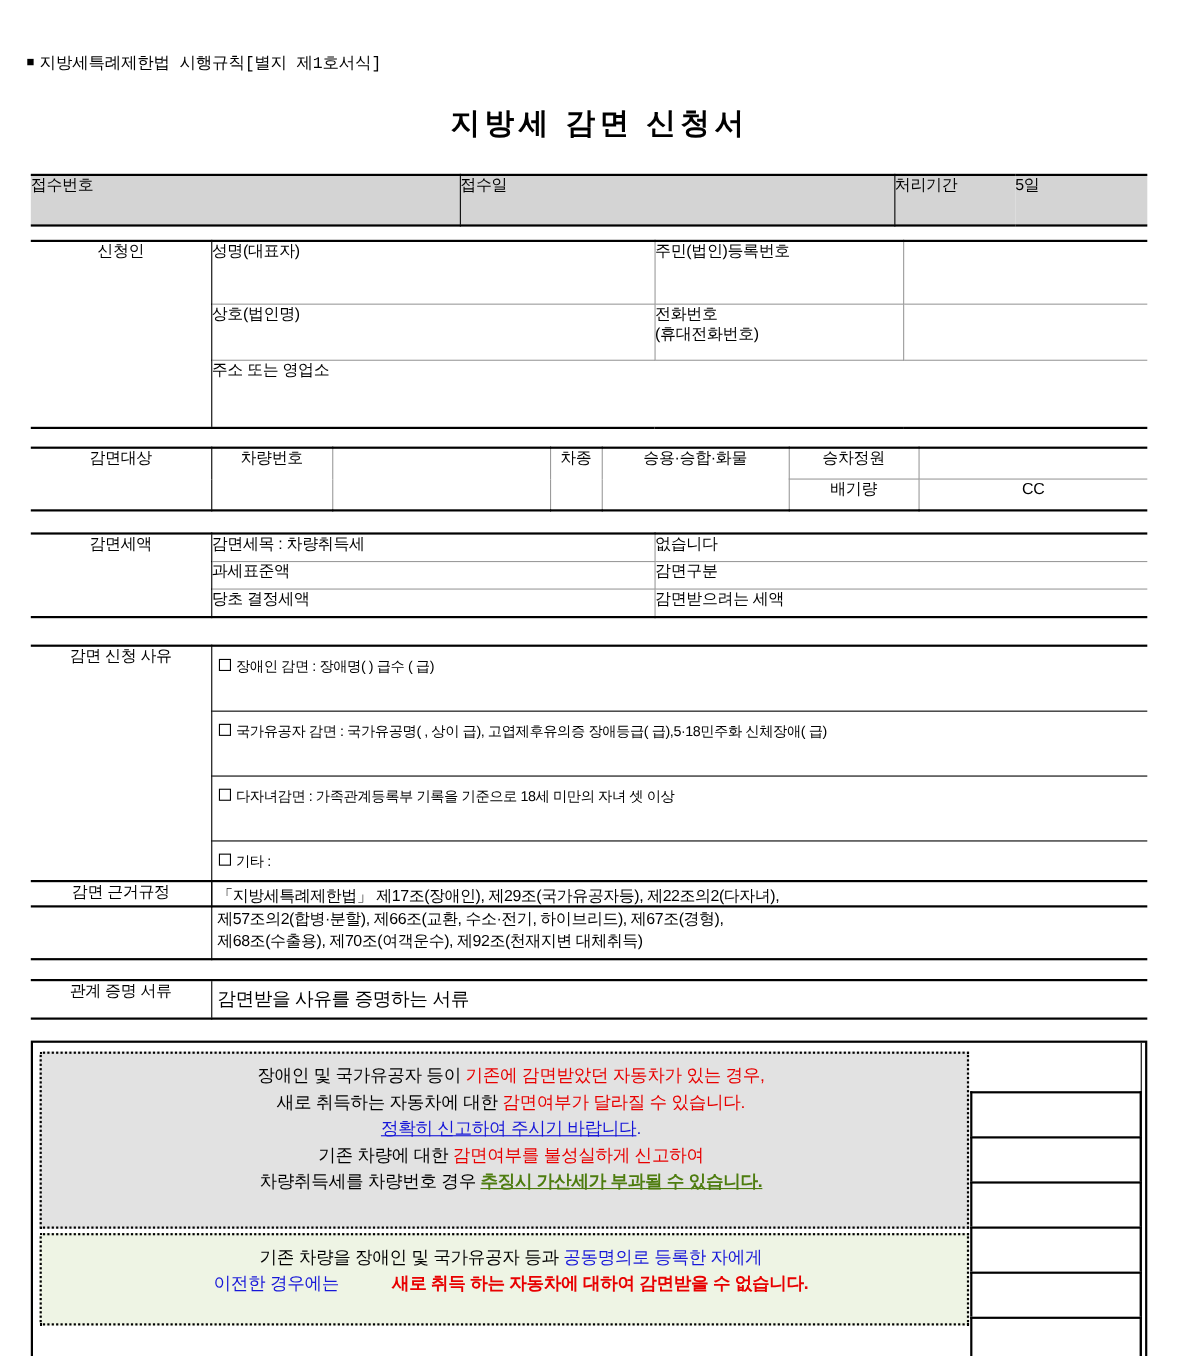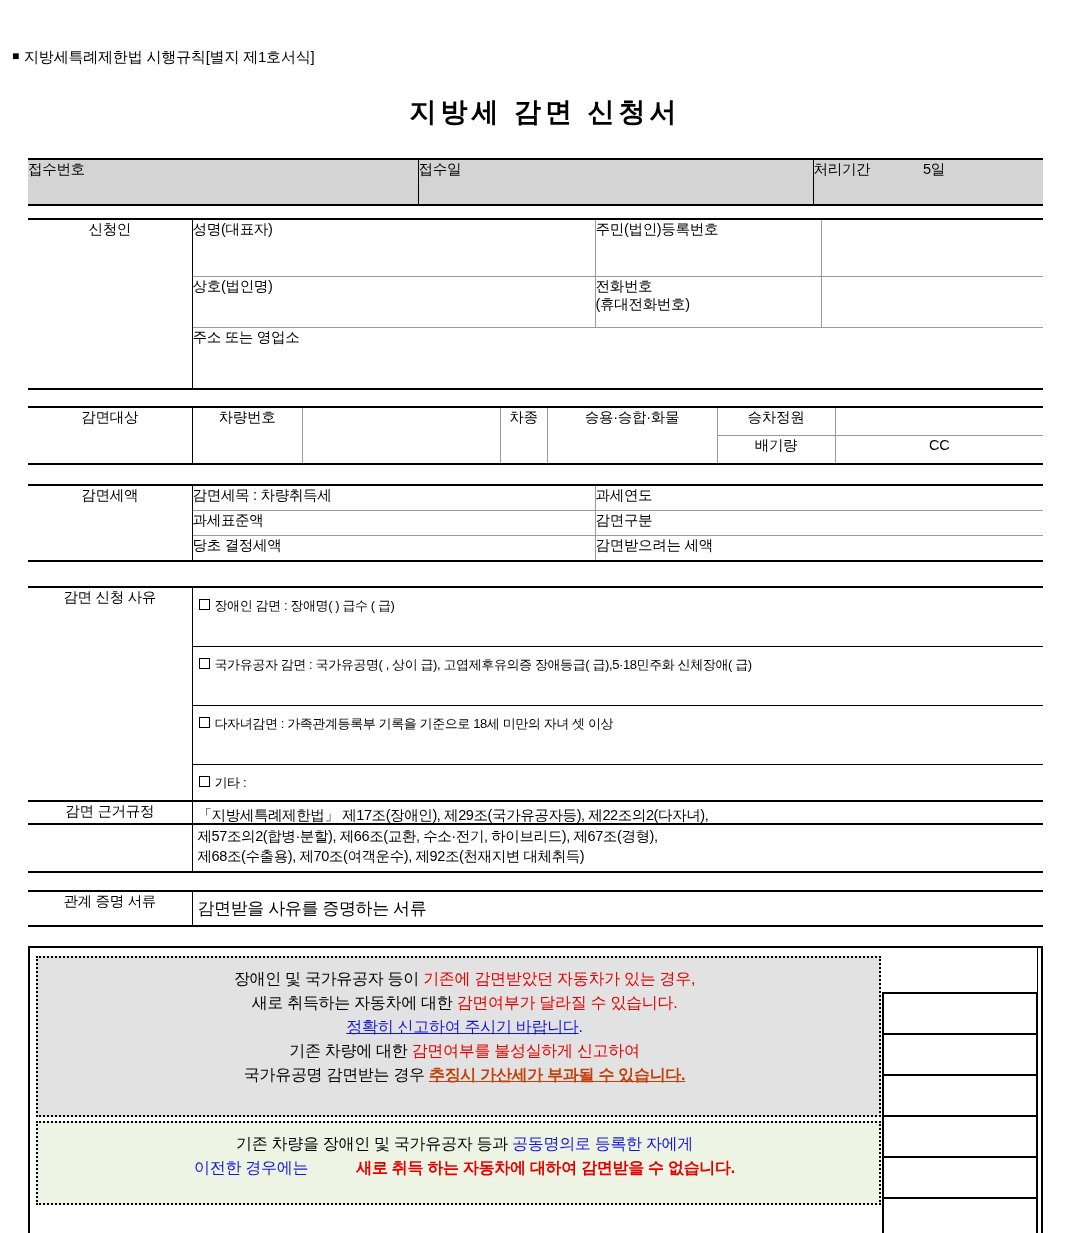--- a/index.html
+++ b/index.html
@@ -12,25 +12,26 @@
     height: 1233px;
     font-family: "Liberation Sans", "DejaVu Sans", sans-serif;
     color: #000000;
     position: relative;
     overflow: hidden;
   }
 
   
   .form-ref {
     position: absolute;
-    left: 12px;
+    left: 24px;
     top: 48px;
     font-size: 15px;
     letter-spacing: -0.2px;
     white-space: nowrap;
+    font-family: Liberation Mono, monospace;
   }
   .form-ref .sq {
     font-size: 12px;
     vertical-align: 2px;
     margin-right: 5px;
   }
 
   
   .doc-title {
     position: absolute;
@@ -166,21 +167,21 @@
     letter-spacing: -0.3px;
     white-space: nowrap;
     text-align: center;
   }
   #notice-box-gray { background: #e2e2e2; height: 161px; }
   #notice-box-green { background: #eef4e4; height: 84px; margin-top: 4px; }
   .t-red  { color: #e80000; }
   .t-blue { color: #1616d8; }
   .t-black{ color: #000000; }
   .u-blue { color: #1616d8; text-decoration: underline; }
-  .u-red  { color: #c2410c; text-decoration: underline; font-weight: bold; }
+  .u-red  { color: #4d7c0f; text-decoration: underline; font-weight: bold; }
   .b {  font-weight: bold; margin-left: 44px; }
 
   
   #signature-boxes {
     position: absolute;
     left: 852px;
     top: 44px;
     width: 156px;
   }
   .sig-box {
@@ -278,21 +279,21 @@
 <table class="tbl bt-thick bb-thick" id="tax-table">
   <colgroup>
       <col style="width:164px">
       <col style="width:403px">
       <col style="width:448px">
     </colgroup>
   <tbody>
       <tr>
     <td class="ctr br-dark" rowspan="3">감면세액</td>
     <td class="cell-pad br-thin bb-thin" style="height:24px">감면세목 : 차량취득세</td>
-    <td class="cell-pad bb-thin">과세연도</td>
+    <td class="cell-pad bb-thin">없습니다</td>
   </tr>
   <tr>
     <td class="cell-pad br-thin bb-thin" style="height:24px">과세표준액</td>
     <td class="cell-pad bb-thin">감면구분</td>
   </tr>
   <tr>
     <td class="cell-pad br-thin" style="height:24px">당초 결정세액</td>
     <td class="cell-pad">감면받으려는 세액</td>
   </tr>
 </tbody>
@@ -370,21 +371,21 @@
       <div>
         <span class="t-black">새로 취득하는 자동차에 대한 </span><span class="t-red">감면여부가 달라질 수 있습니다.</span>
       </div>
       <div>
         <span class="u-blue">정확히 신고하여 주시기 바랍니다</span><span class="t-blue">.</span>
       </div>
       <div>
         <span class="t-black">기존 차량에 대한 </span><span class="t-red">감면여부를 불성실하게 신고하여</span>
       </div>
       <div>
-        <span class="t-black">국가유공명 감면받는 경우 </span><span class="u-red">추징시 가산세가 부과될 수 있습니다.</span>
+        <span class="t-black">차량취득세를 차량번호 경우 </span><span class="u-red">추징시 가산세가 부과될 수 있습니다.</span>
       </div>
     </div>
 
     <div class="notice-box" id="notice-box-green">
       <div>
         <span class="t-black">기존 차량을 장애인 및 국가유공자 등과 </span><span class="t-blue">공동명의로 등록한 자에게</span>
       </div>
       <div>
         <span class="t-blue">이전한 경우에는 </span><span class="t-red b">새로 취득 하는 자동차에 대하여 감면받을 수 없습니다.</span>
       </div>

